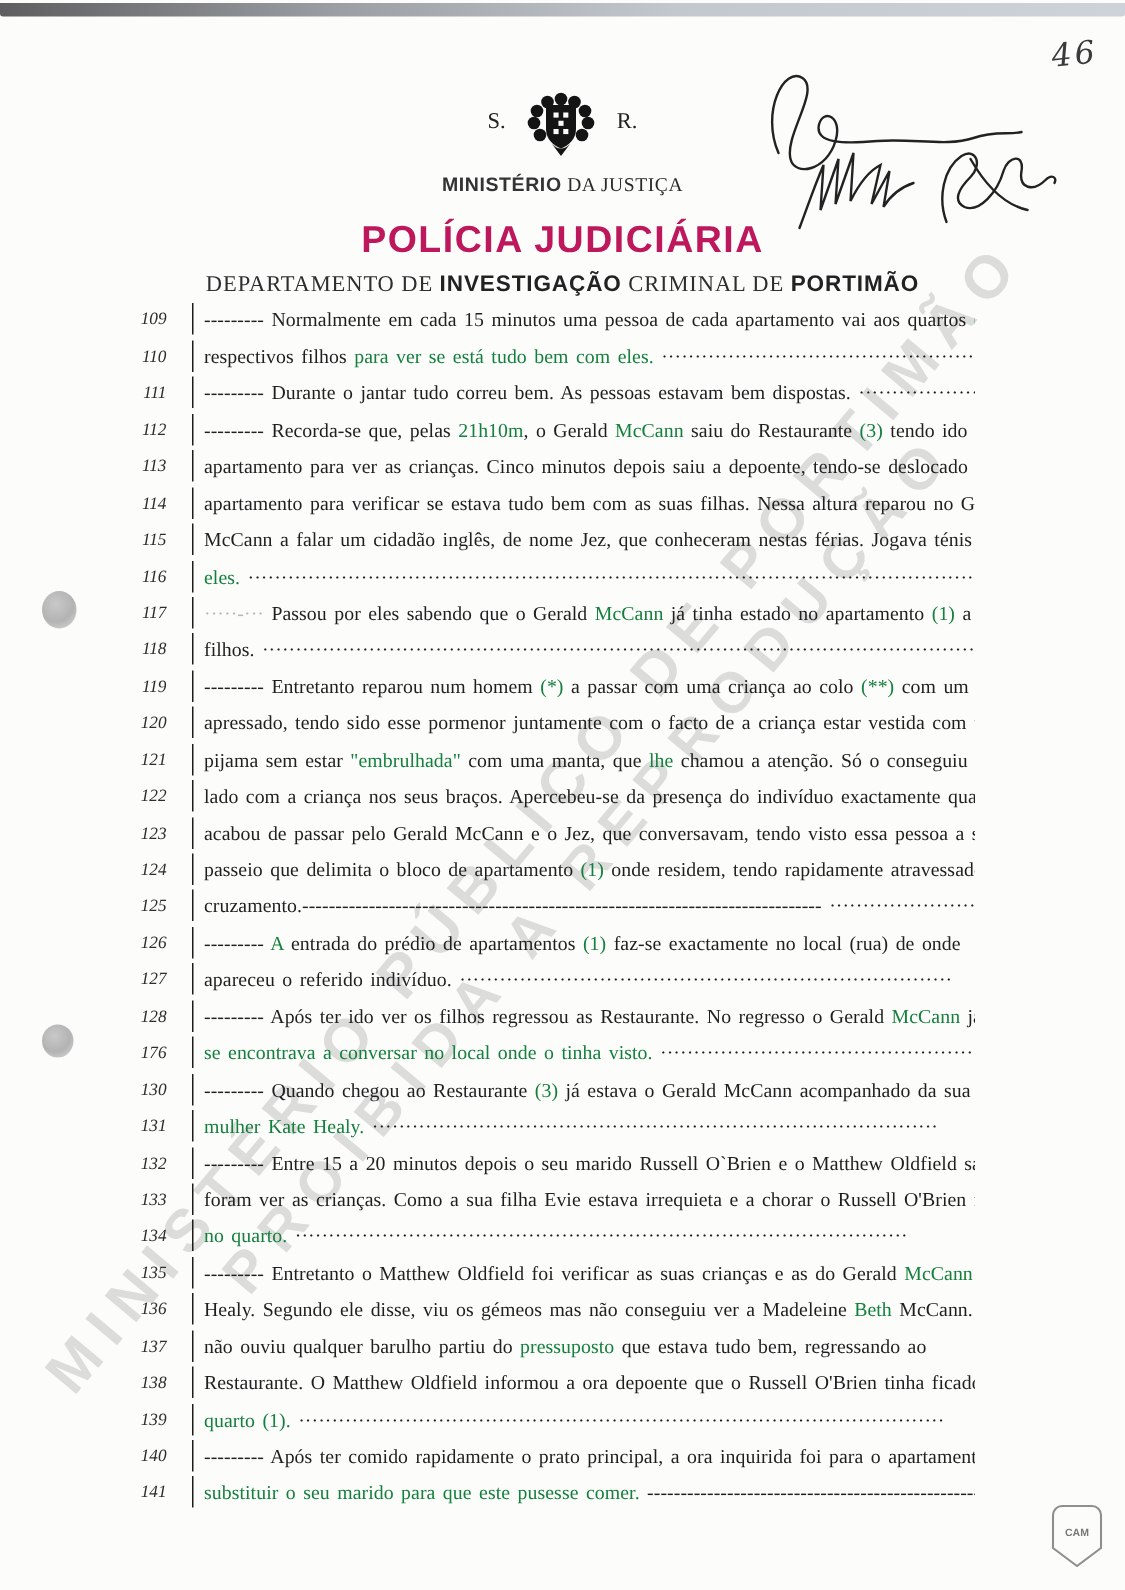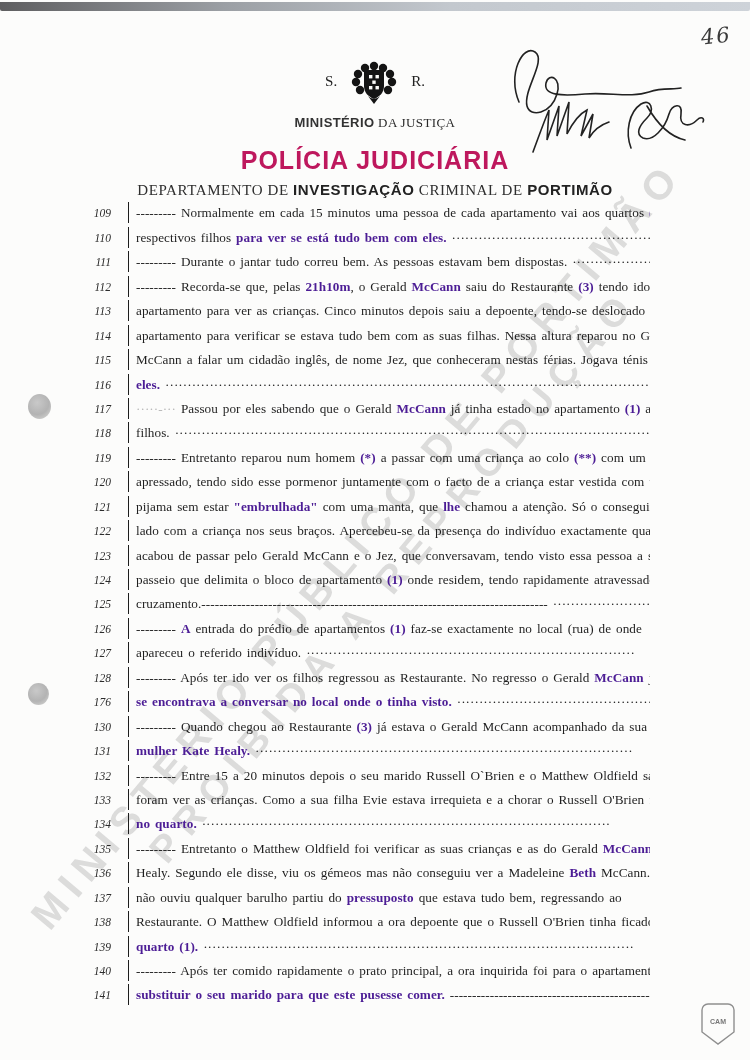--- a/index.html
+++ b/index.html
@@ -70,21 +70,21 @@
     width:128px; text-align:right; padding-right:17px;
     font-style:italic; font-size:11.5px; color:#2c2c2c; line-height:20px;
     font-family:"Liberation Serif",serif; flex:none;
   }
   .line-text {
     flex:1; max-width:522px; overflow:hidden; white-space:nowrap;
     border-left:1.4px solid #1c1c1c; padding-left:7px;
     font-size:13.2px; color:#1f1f1f; line-height:21px;
     word-spacing:1.6px; letter-spacing:.05px;
   }
-  .line-text .b { font-weight:700; color:#4c1d95; }
+  .line-text .b { font-weight:400; color:#15803d; }
   .line-text .lt { color:#b8b8b8; }
 
   
   .stamp { position:absolute; right:13px; bottom:14px; }
 </style>
 </head>
 <body>
 
 <div class="paper">
 

